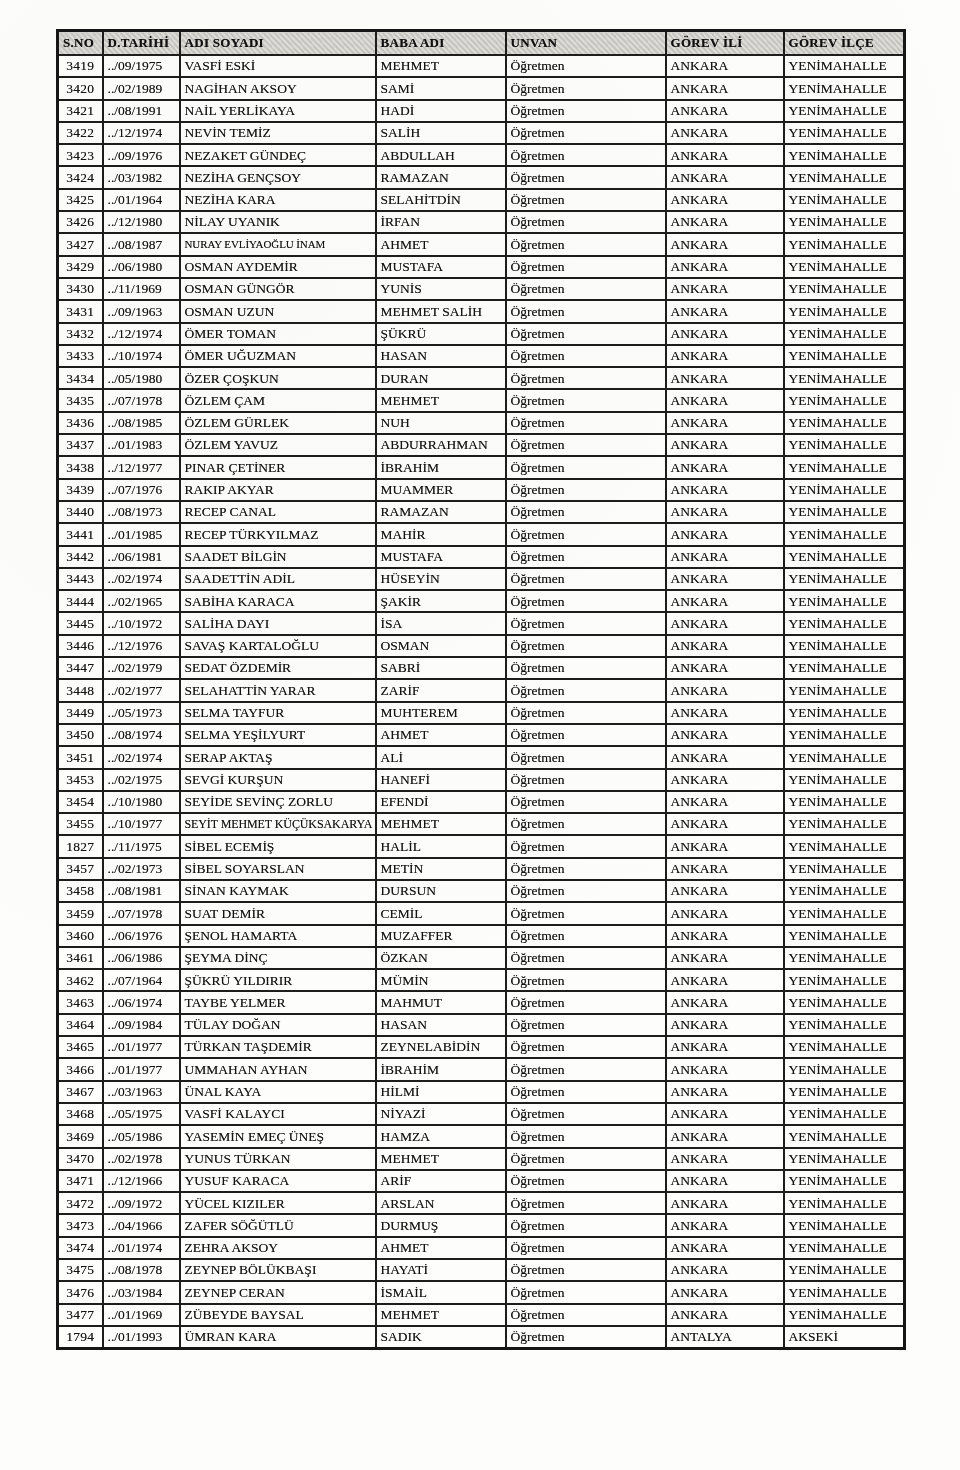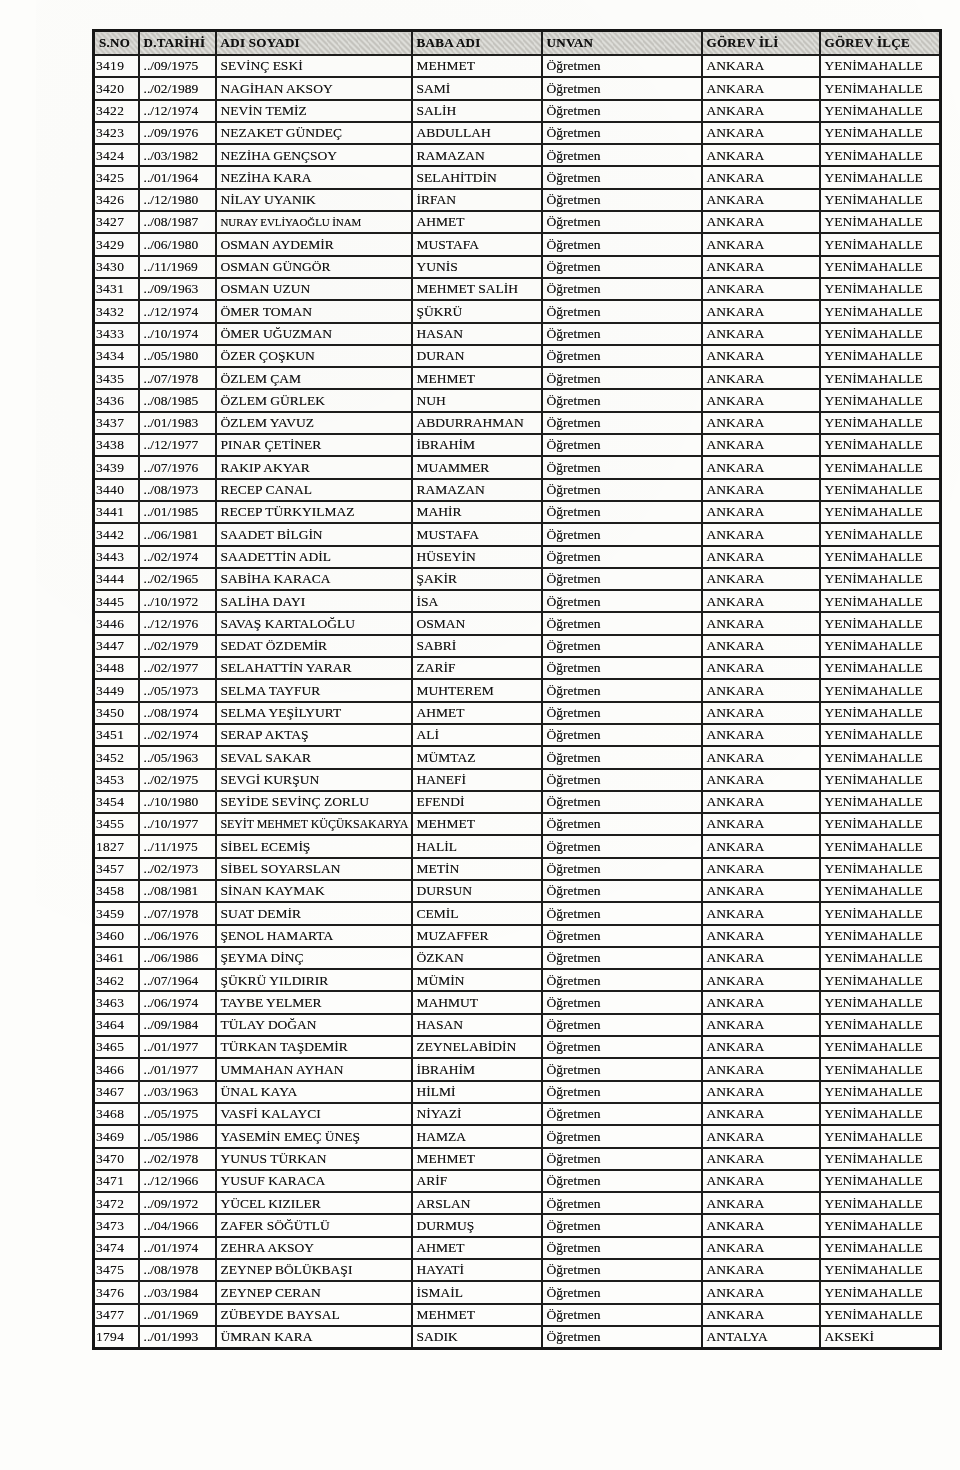--- a/index.html
+++ b/index.html
@@ -14,21 +14,20 @@
     font-family: "Liberation Serif", serif;
     color: #141414;
     overflow: hidden;
   }
   .page {
     position: absolute;
     inset: 0;
     background:
       radial-gradient(circle at 30% 20%, rgba(0,0,0,0.012), transparent 60%),
       #fdfdfb;
-    margin-left: 36px;
   }
   table.doc-table {
     position: absolute;
     left: 56px;
     top: 29px;
     width: 847px;
     border-collapse: collapse;
     table-layout: fixed;
     border: 3px solid #161616;
   }
@@ -53,20 +52,21 @@
       rgba(0,0,0,0.05) 2px, rgba(0,0,0,0.05) 4px
     );
   }
   td {
     height: 20.3px;
     font-size: 13.5px;
     line-height: 1;
     padding: 0 2px 0 4px;
   }
   td.c-sno {
+    text-align: center;
     padding: 0 1px;
     letter-spacing: 0.3px;
     font-family: Liberation Serif, serif;
   }
   td.c-name.compact { font-size: 11px; letter-spacing: -0.1px; }
   td.c-name.tiny    { font-size: 12px; letter-spacing: -0.1px; }
   
   td, th { text-shadow: 0 0 0.4px rgba(20,20,20,0.55); }
 </style>
 </head>
@@ -91,36 +91,45 @@
           <th>BABA ADI</th>
           <th>UNVAN</th>
           <th>GÖREV İLİ</th>
           <th>GÖREV İLÇE</th>
         </tr>
     </thead>
     <tbody id="table-body">
         <tr>
           <td class="c-sno">3419</td>
           <td class="c-birth-date">../09/1975</td>
-          <td class="c-name">SEVİNÇ ESKİ</td>
+          <td class="c-name">VASFİ ESKİ</td>
           <td class="c-father-name">MEHMET</td>
           <td class="c-title">Öğretmen</td>
           <td class="c-province">ANKARA</td>
           <td class="c-district">YENİMAHALLE</td>
         </tr>
         <tr>
           <td class="c-sno">3420</td>
           <td class="c-birth-date">../02/1989</td>
           <td class="c-name">NAGİHAN AKSOY</td>
           <td class="c-father-name">SAMİ</td>
           <td class="c-title">Öğretmen</td>
           <td class="c-province">ANKARA</td>
           <td class="c-district">YENİMAHALLE</td>
         </tr>
         <tr>
+          <td class="c-sno">3421</td>
+          <td class="c-birth-date">../08/1991</td>
+          <td class="c-name">NAİL YERLİKAYA</td>
+          <td class="c-father-name">HADİ</td>
+          <td class="c-title">Öğretmen</td>
+          <td class="c-province">ANKARA</td>
+          <td class="c-district">YENİMAHALLE</td>
+        </tr>
+        <tr>
           <td class="c-sno">3422</td>
           <td class="c-birth-date">../12/1974</td>
           <td class="c-name">NEVİN TEMİZ</td>
           <td class="c-father-name">SALİH</td>
           <td class="c-title">Öğretmen</td>
           <td class="c-province">ANKARA</td>
           <td class="c-district">YENİMAHALLE</td>
         </tr>
         <tr>
           <td class="c-sno">3423</td>
@@ -363,29 +372,20 @@
           <td class="c-father-name">AHMET</td>
           <td class="c-title">Öğretmen</td>
           <td class="c-province">ANKARA</td>
           <td class="c-district">YENİMAHALLE</td>
         </tr>
         <tr>
           <td class="c-sno">3451</td>
           <td class="c-birth-date">../02/1974</td>
           <td class="c-name">SERAP AKTAŞ</td>
           <td class="c-father-name">ALİ</td>
-          <td class="c-title">Öğretmen</td>
-          <td class="c-province">ANKARA</td>
-          <td class="c-district">YENİMAHALLE</td>
-        </tr>
-        <tr>
-          <td class="c-sno">3452</td>
-          <td class="c-birth-date">../05/1963</td>
-          <td class="c-name">SEVAL SAKAR</td>
-          <td class="c-father-name">MÜMTAZ</td>
           <td class="c-title">Öğretmen</td>
           <td class="c-province">ANKARA</td>
           <td class="c-district">YENİMAHALLE</td>
         </tr>
         <tr>
           <td class="c-sno">3453</td>
           <td class="c-birth-date">../02/1975</td>
           <td class="c-name">SEVGİ KURŞUN</td>
           <td class="c-father-name">HANEFİ</td>
           <td class="c-title">Öğretmen</td>

